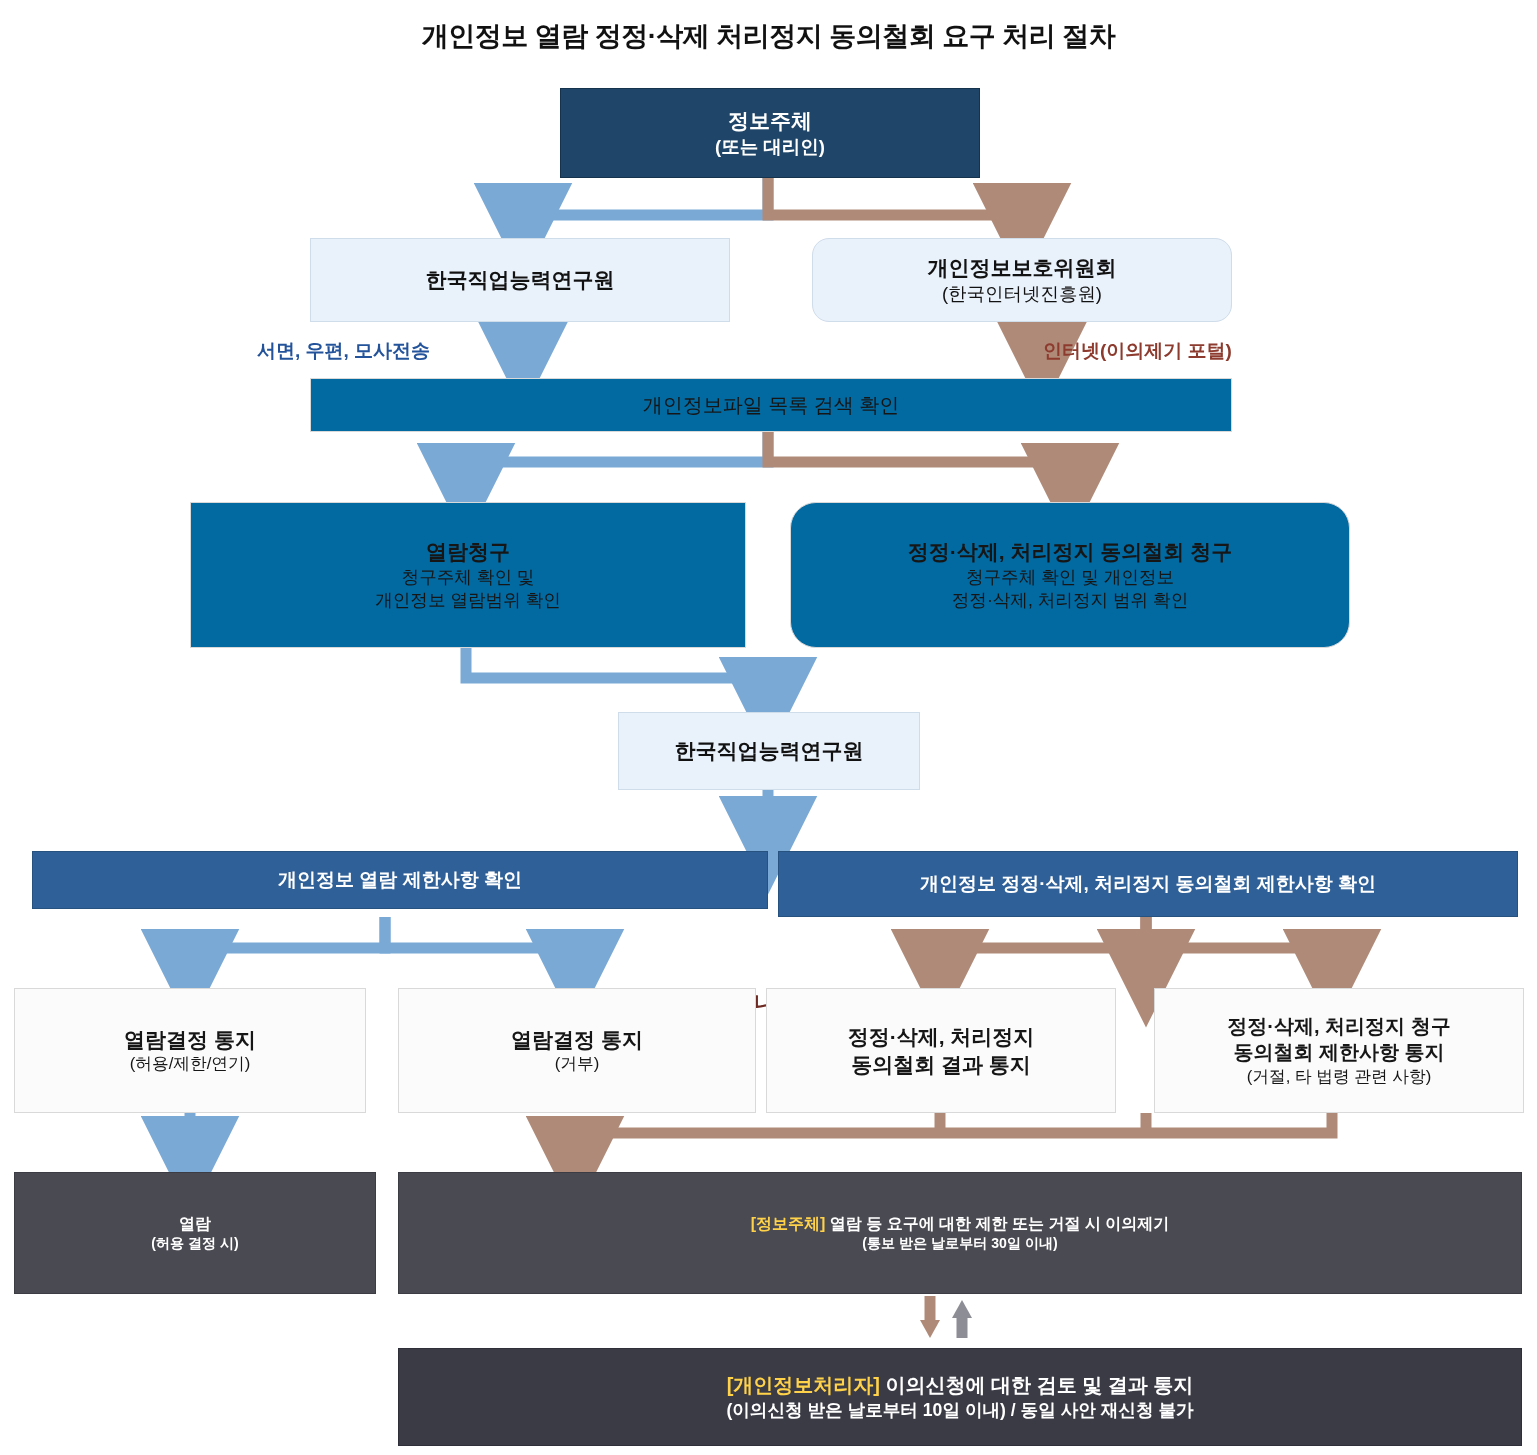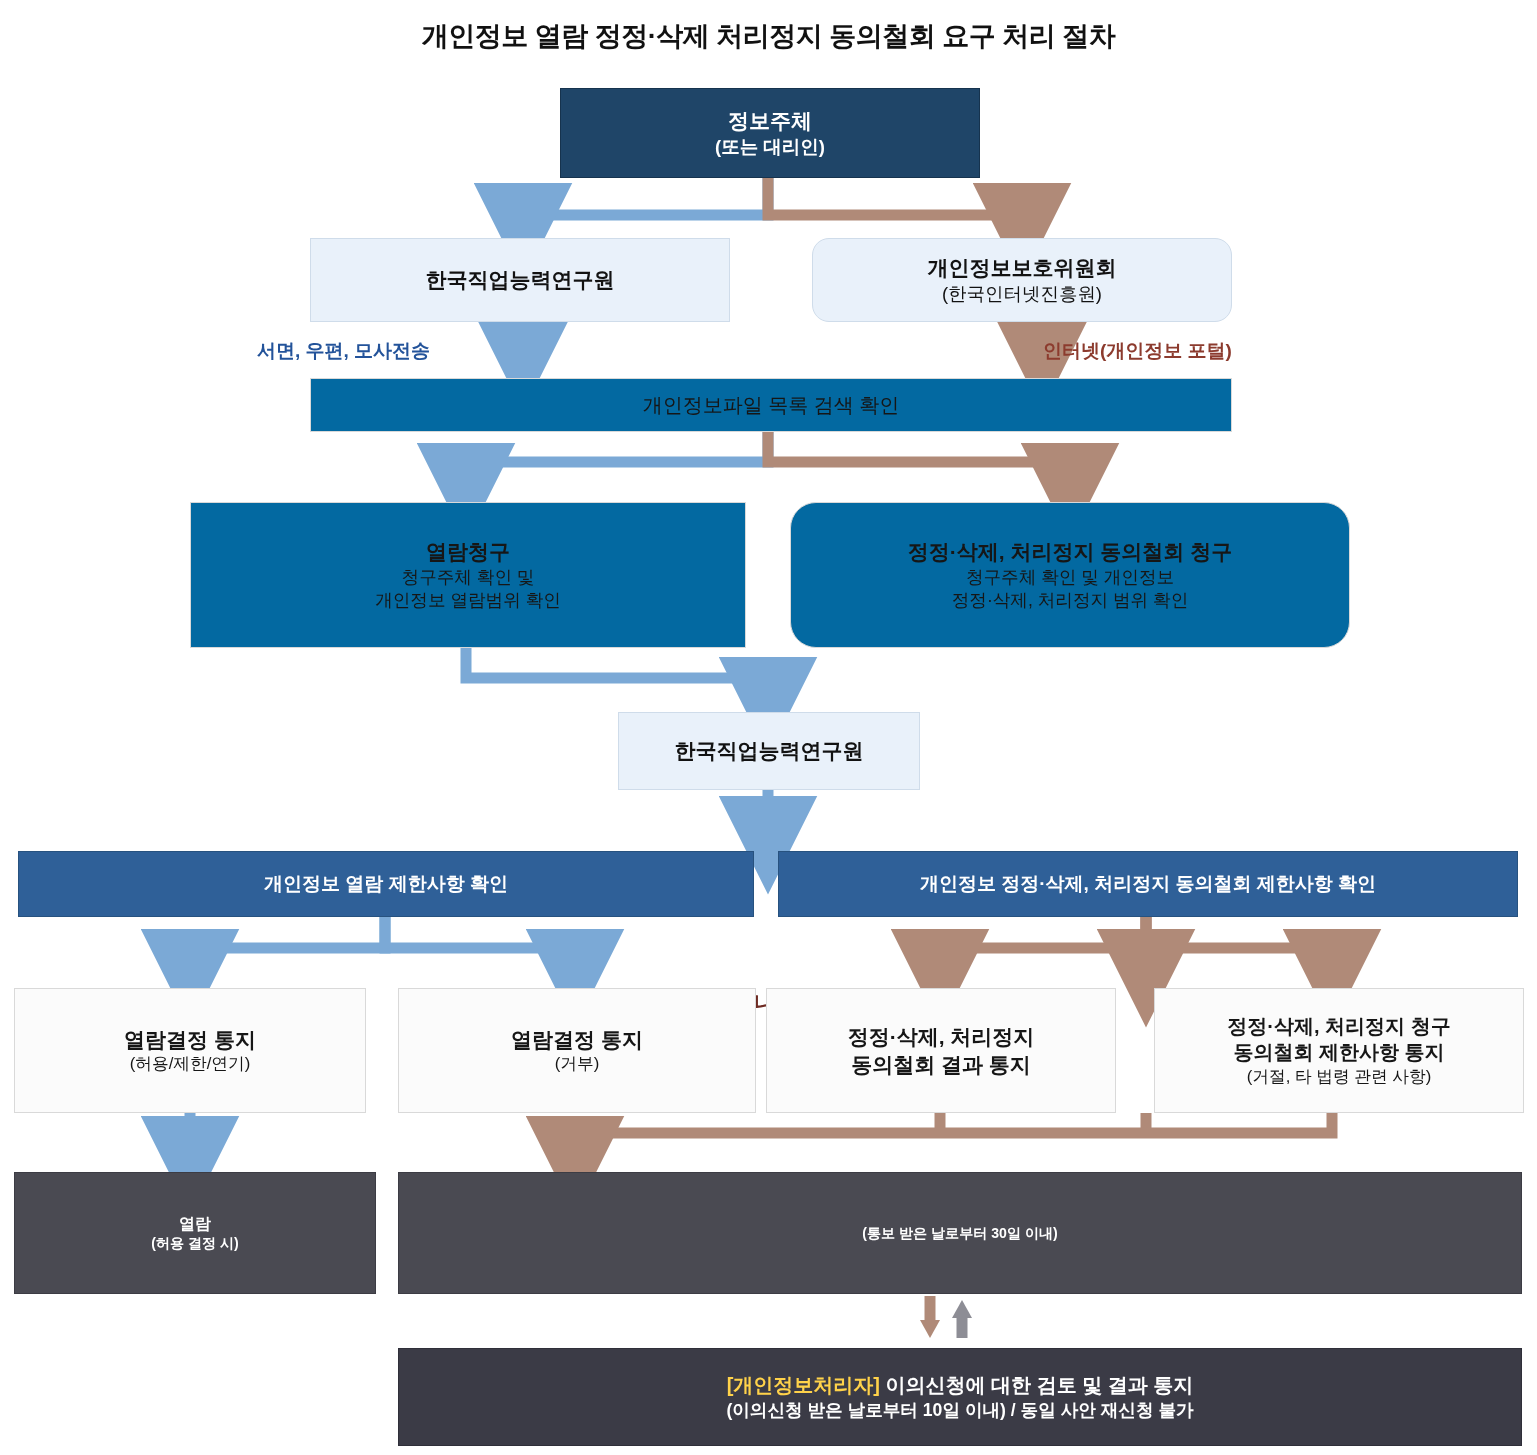--- a/index.html
+++ b/index.html
@@ -183,21 +183,21 @@
   <div class="node lightblue" style="left:310px; top:238px; width:420px; height:84px;">
     <div class="ln1">한국직업능력연구원</div>
   </div>
 
   <div class="node lightblue" style="left:812px; top:238px; width:420px; height:84px;border-radius:17px;">
     <div class="ln1">개인정보보호위원회</div>
     <div class="ln2">(한국인터넷진흥원)</div>
   </div>
 
   <div class="label blue" style="left:257px; top:338px;">서면, 우편, 모사전송</div>
-  <div class="label brown" style="left:1043px; top:338px;">인터넷(개인정보 포털)</div>
+  <div class="label brown" style="left:1043px; top:338px;">인터넷(이의제기 포털)</div>
 
   <div class="node graybox" style="left:310px; top:378px; width:922px; height:54px;">
     <div>개인정보파일 목록 검색 확인</div>
   </div>
 
   <div class="node graybox" style="left:190px; top:502px; width:556px; height:146px;">
     <div class="ln1" style="font-size:21px;">열람청구</div>
     <div class="ln2">청구주체 확인 및</div>
     <div class="ln2">개인정보 열람범위 확인</div>
   </div>
@@ -205,21 +205,21 @@
   <div class="node graybox" style="left:790px; top:502px; width:560px; height:146px;border-radius:26px;">
     <div class="ln1" style="font-size:21px;">정정·삭제, 처리정지 동의철회 청구</div>
     <div class="ln2">청구주체 확인 및 개인정보</div>
     <div class="ln2">정정·삭제, 처리정지 범위 확인</div>
   </div>
 
   <div class="node lightblue" style="left:618px; top:712px; width:302px; height:78px;">
     <div class="ln1">한국직업능력연구원</div>
   </div>
 
-  <div class="node blueband" style="left:18px; top:851px; width:736px; height:66px;text-align:right;">
+  <div class="node blueband" style="left:32px; top:851px; width:736px; height:58px;text-align:right;">
     <div>개인정보 열람 제한사항 확인</div>
   </div>
 
   <div class="node blueband" style="left:778px; top:851px; width:740px; height:66px;">
     <div>개인정보 정정·삭제, 처리정지 동의철회 제한사항 확인</div>
   </div>
 
   <div class="label dark" style="left:680px; top:947px; font-size:22px;margin-top:41px;">10일 이내 통지</div>
 
   <div class="node whitebox" style="left:14px; top:988px; width:352px; height:125px;">
@@ -242,20 +242,23 @@
     <div class="ln1" style="font-size:20px;">동의철회 제한사항 통지</div>
     <div class="ln2">(거절, 타 법령 관련 사항)</div>
   </div>
 
   <div class="node charcoal" style="left:14px; top:1172px; width:362px; height:122px;">
     <div class="ln1">열람</div>
     <div class="ln2">(허용 결정 시)</div>
   </div>
 
   <div class="node charcoal" style="left:398px; top:1172px; width:1124px; height:122px;">
+    <div class="ln1">
+      <span class="hl-yellow">[정보주체]</span><span> 열람 등 요구에 대한 제한 또는 거절 시 이의제기</span>
+    </div>
     <div class="ln2">(통보 받은 날로부터 30일 이내)</div>
   </div>
 
   <div class="node charcoal2" style="left:398px; top:1348px; width:1124px; height:98px;">
     <div class="ln1">
       <span class="hl-yellow">[개인정보처리자]</span><span> 이의신청에 대한 검토 및 결과 통지</span>
     </div>
     <div class="ln2">(이의신청 받은 날로부터 10일 이내) / 동일 사안 재신청 불가</div>
   </div>
 

